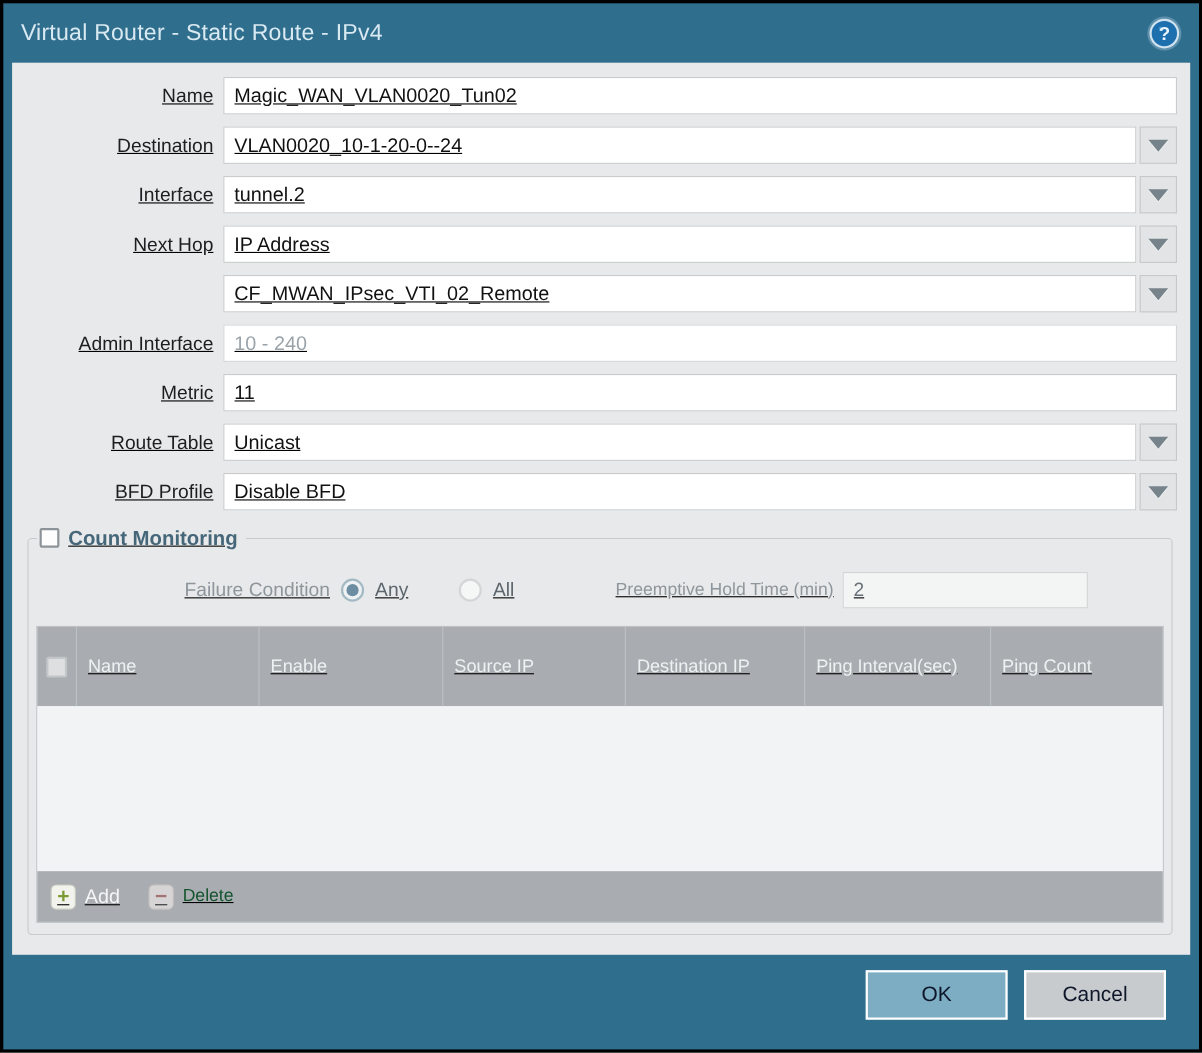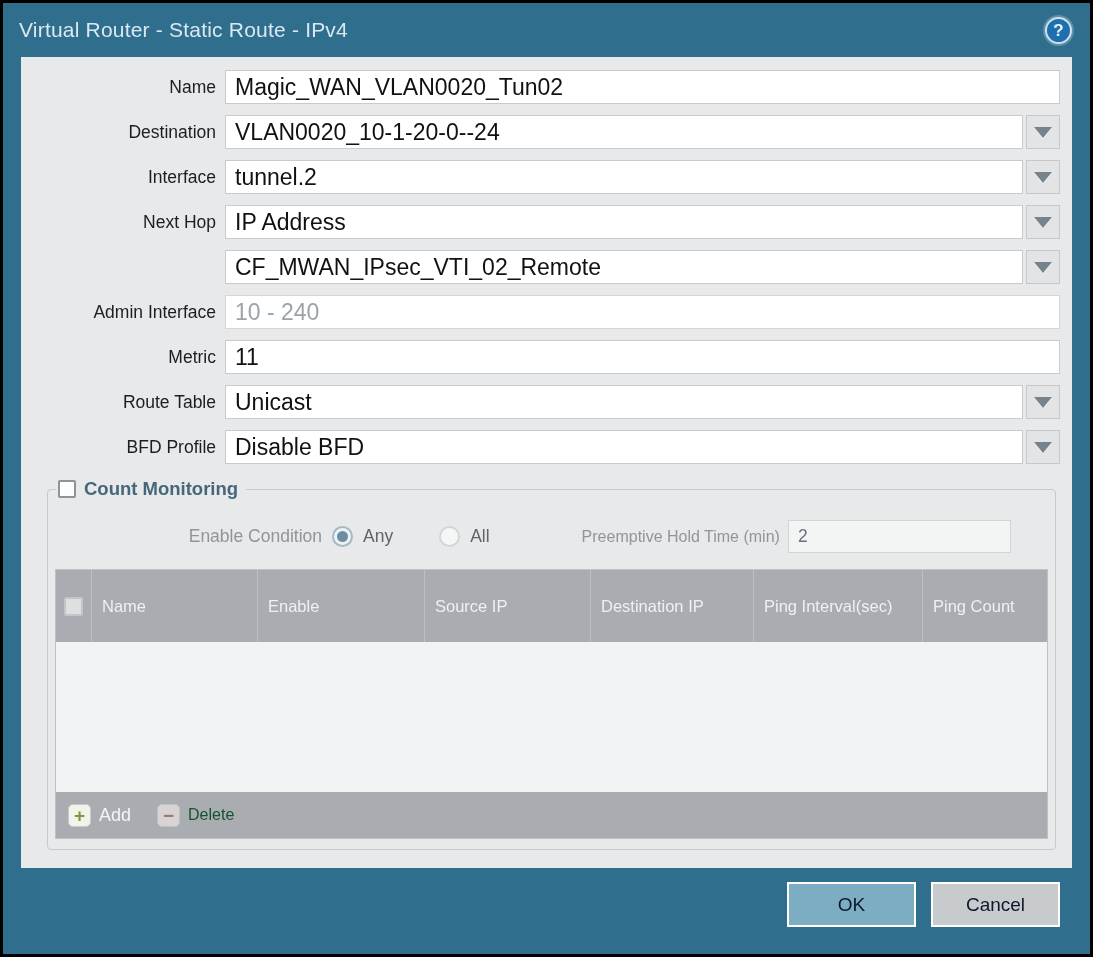--- a/index.html
+++ b/index.html
@@ -28,34 +28,35 @@
     background:radial-gradient(circle at 35% 30%, #5cb0e2, #1d6fae 10%, #1d6fae);
     background-color:#2277b8;
     border:2px solid #cfe2ee;
     box-shadow:0 0 0 2px rgba(180,210,230,.35);
     color:#eaf4fb; font-size:17px; font-weight:bold;
     display:flex; align-items:center; justify-content:center;
     cursor:pointer;
   }
   
   .content {
-    flex:1 1 auto; margin:0 18px;
+    flex:1 1 auto; margin:0 8px;
     background:#e8e9ea;
-    padding:13px 12px 0 22px;
+    padding:13px 12px 0 10px;
     overflow:hidden;
+    text-decoration:underline;
   }
   .form-row { display:flex; align-items:center; margin-bottom:11px; }
   .form-label {
     width:182px; flex:0 0 182px; text-align:right;
     padding-right:9px; font-size:17.5px; color:#1c1e20;
   }
   .field-wrap { flex:1 1 auto; display:flex; align-items:stretch; }
   .txt-input {
     flex:1 1 auto; height:34px; border:1px solid #c9cbcd;
-    background:#fff; font-size:23px; color:#111;
+    background:#fff; font-size:18px; color:#111;
     padding:0 9px; font-family:inherit; outline:none; min-width:0;
   }
   .txt-input::placeholder { color:#9aa3aa; }
   .txt-input.placeholder-only { border-color:#d4d6d8; }
   .dd-btn {
     flex:0 0 34px; width:34px; height:34px; margin-left:3px;
     background:#e3e4e5; border:1px solid #c6c8ca;
     display:flex; align-items:center; justify-content:center; cursor:pointer;
   }
   .dd-arrow {
@@ -243,21 +244,21 @@
       </div>
     </div>
 
     <fieldset class="pm">
       <legend>
         <span class="pm-checkbox"></span>
         <span>Count Monitoring</span>
       </legend>
 
       <div class="pm-row">
-        <div class="pm-fc-label">Enable Condition</div>
+        <div class="pm-fc-label">Failure Condition</div>
         <div class="radio-group">
           <div class="radio-opt">
             <span class="radio selected"></span>
             <span class="radio-label">Any</span>
           </div>
           <div class="radio-opt">
             <span class="radio"></span>
             <span class="radio-label">All</span>
           </div>
         </div>

